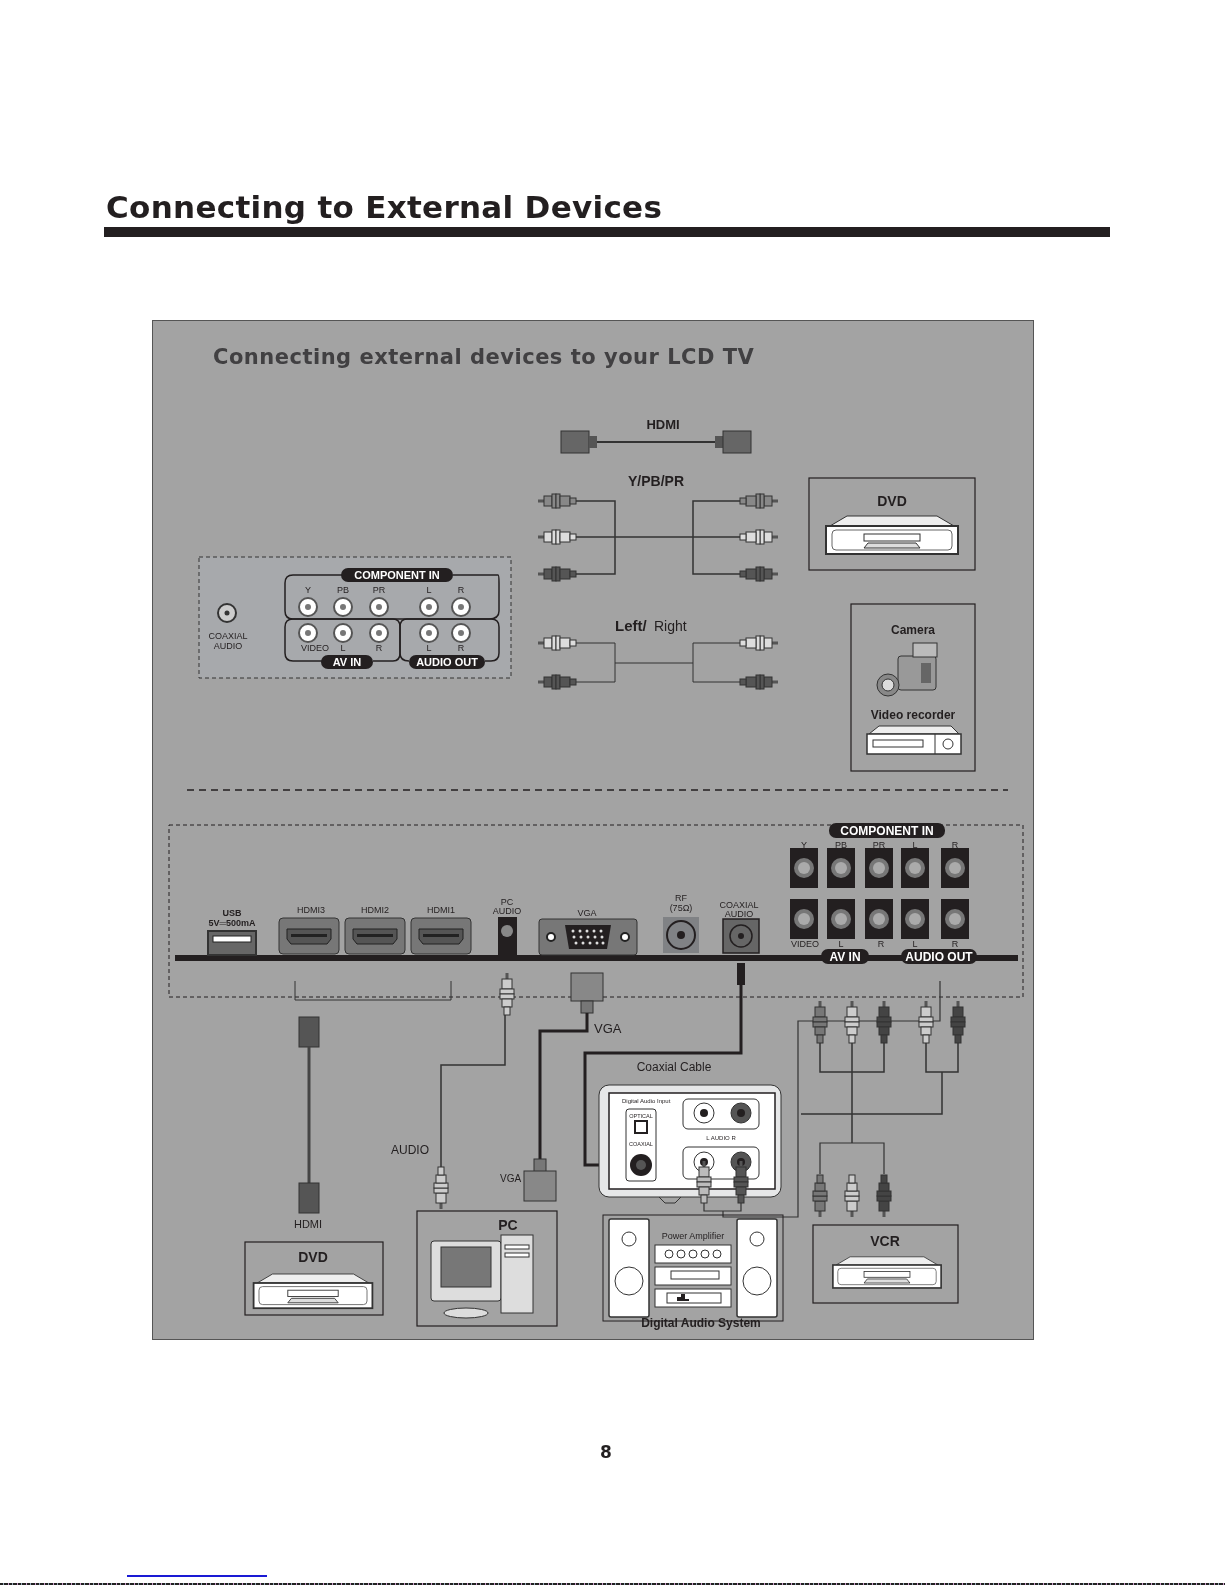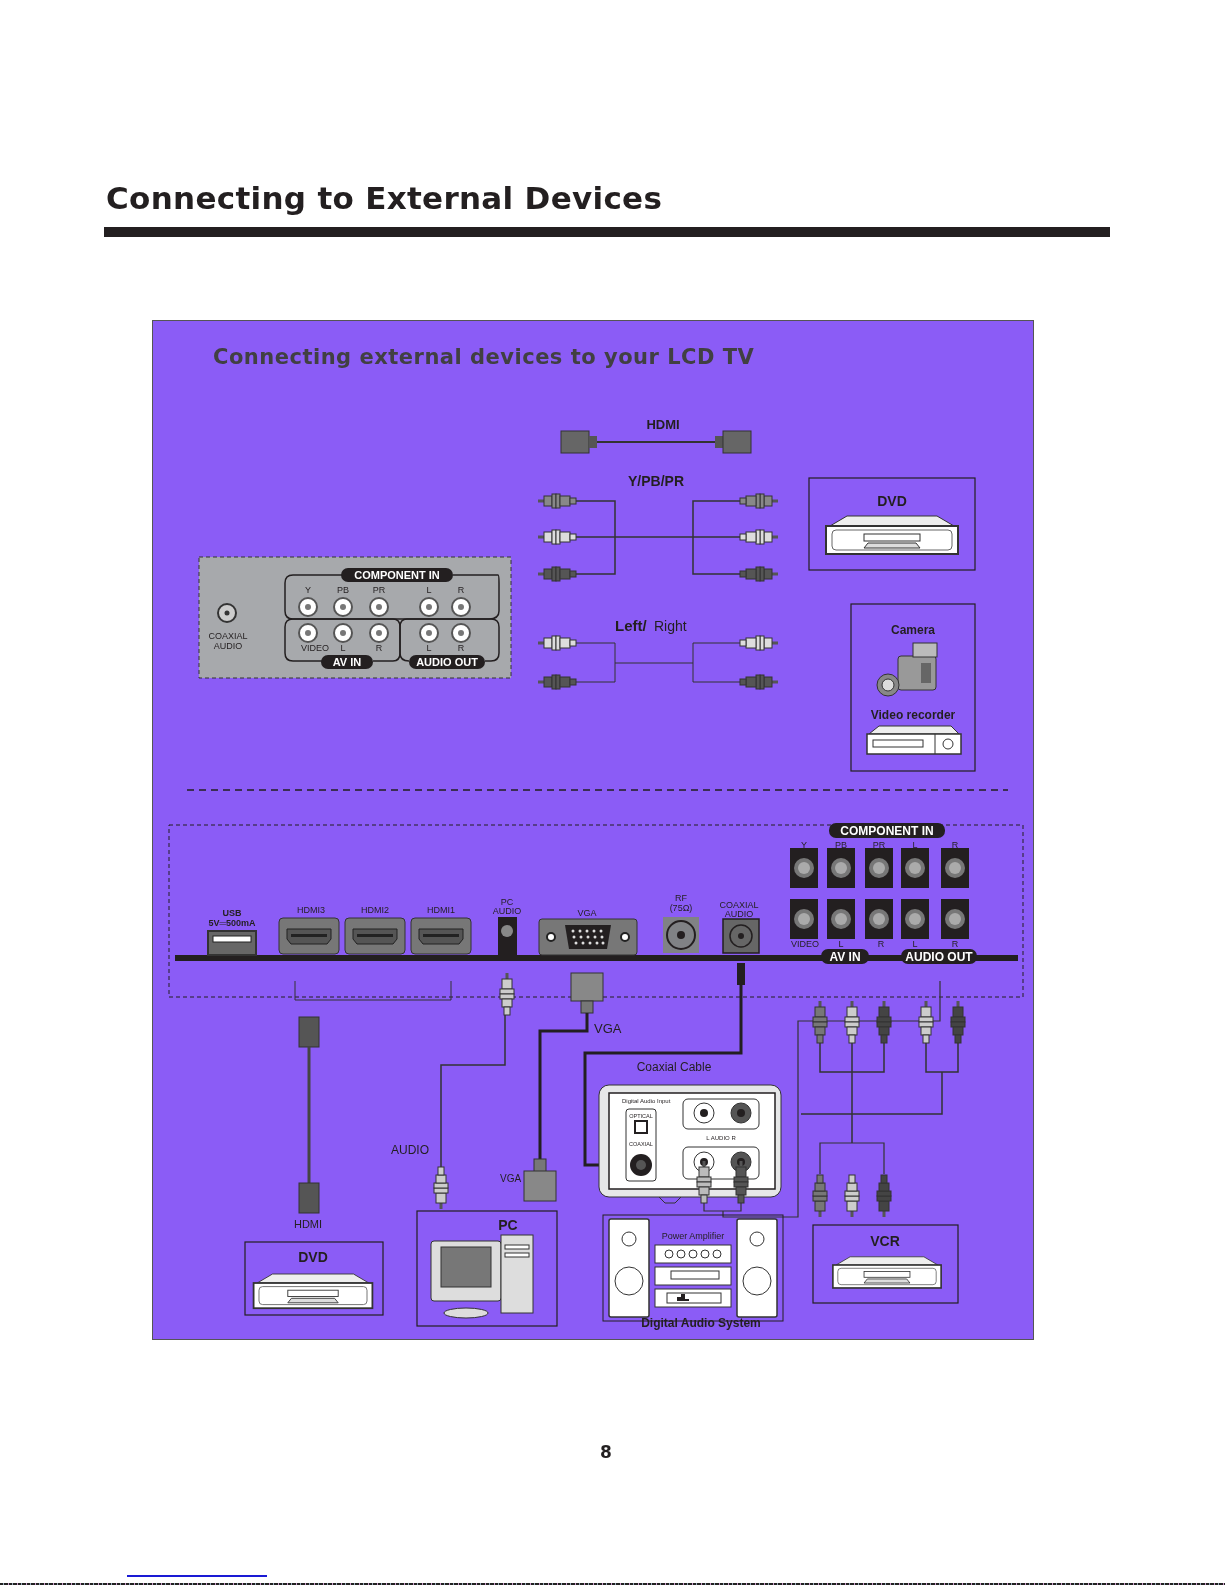--- a/index.html
+++ b/index.html
@@ -1,20 +1,20 @@
 <!DOCTYPE html>
 <html><head>
 <meta charset="utf-8">
 <style>
   html,body{margin:0;padding:0;background:#fff;}
   body{width:1225px;height:1585px;position:relative;overflow:hidden;font-family:"Liberation Sans",sans-serif;color:#231f20;}
   .abs{position:absolute;}
-  #page-title{left:106px;top:180px;font-size:31px;font-weight:bold;letter-spacing:0.3px;font-family:"DejaVu Sans",sans-serif;}
+  #page-title{left:106px;top:189px;font-size:31px;font-weight:bold;letter-spacing:0.3px;font-family:"DejaVu Sans",sans-serif;}
   #title-rule{left:104px;top:227px;width:1006px;height:10px;background:#231f20;}
-  #diagram{left:152px;top:320px;width:882px;height:1020px;background:#8b5cf6;border:1px solid #555;box-sizing:border-box;}
+  #diagram{left:152px;top:320px;width:882px;height:1020px;background:#a3a3a3;border:1px solid #555;box-sizing:border-box;}
   #diagram svg{position:absolute;left:0;top:0;}
   #page-number{left:600px;top:1442px;font-size:17px;font-weight:bold;font-family:"DejaVu Sans",sans-serif;}
   #footer-link{left:127px;top:1575px;width:140px;height:2px;background:#1a1ad4;}
   #footer-dots{left:0;top:1583px;width:1225px;height:2px;background:repeating-linear-gradient(90deg,#222 0 3px,#9ab 3px 4px,#222 4px 8px,#c9c 8px 9px);}
   text{font-family:"Liberation Sans",sans-serif;}
   .lbl{font-size:9px;fill:#231f20;}
   .blbl{font-size:14px;font-weight:bold;fill:#231f20;}
 </style>
 </head>
 <body>

